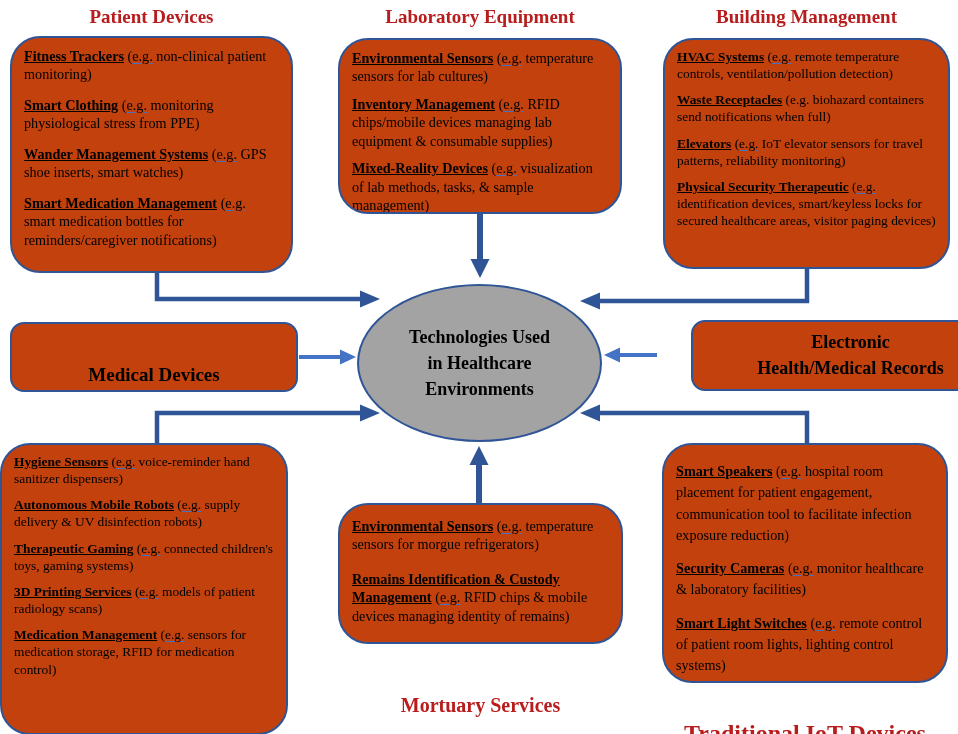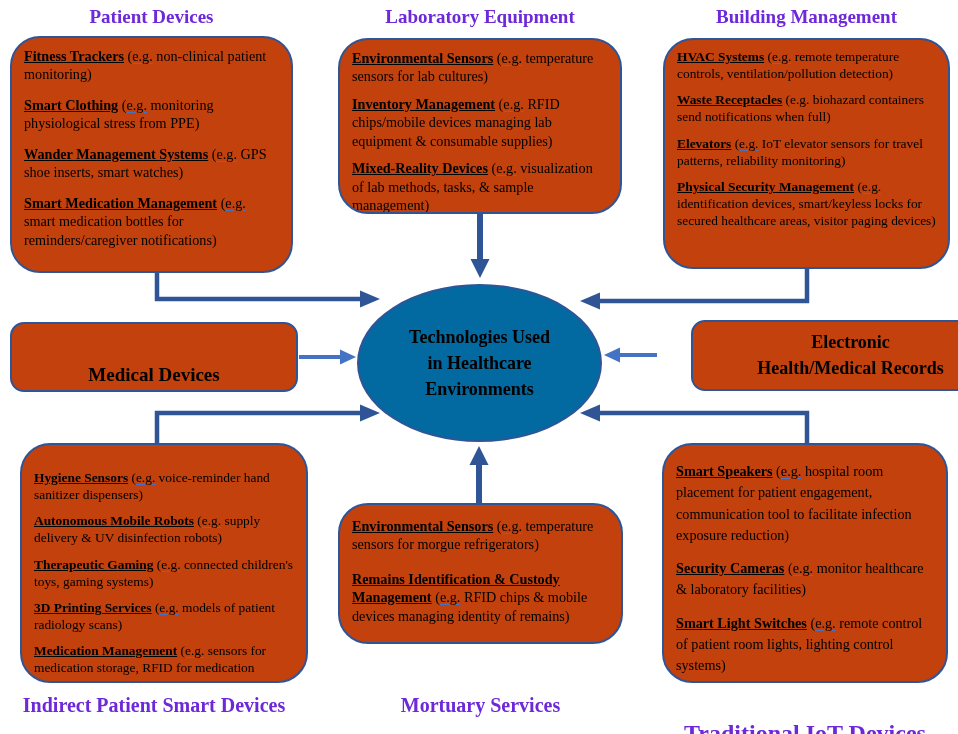--- a/index.html
+++ b/index.html
@@ -2,33 +2,33 @@
 <html><head>
 <meta charset="utf-8">
 <style>
   html,body{margin:0;padding:0;background:#ffffff;}
   #canvas{
     position:relative;width:958px;height:734px;background:#ffffff;overflow:hidden;
     font-family:"Liberation Serif","DejaVu Serif",serif;color:#000;
   }
   .title{
     position:absolute;text-align:center;font-weight:700;font-size:19px;line-height:1.15;
-    color:#6d28d9;
+    color:#b91c1c;
   }
   .multiline{white-space:pre-line;}
   .box{
     position:absolute;box-sizing:border-box;background:#c2410c;
     border:2.5px solid #2f5597;border-radius:30px;padding:9px 12px;overflow:hidden;
   }
   .label-box{
     border-radius:14px;display:flex;align-items:center;justify-content:center;
     text-align:center;font-weight:700;padding:4px 8px;
   }
   .ellipse{
-    position:absolute;box-sizing:border-box;background:#0369a1;border:2.5px solid #2f5597;
+    position:absolute;box-sizing:border-box;background:#a3a3a3;border:2.5px solid #2f5597;
     border-radius:50%;display:flex;align-items:center;justify-content:center;
     text-align:center;font-weight:700;font-size:18px;line-height:1.45;
   }
   .item{margin:0;font-size:14.2px;line-height:1.3;}
   .item + .item{margin-top:9px;}
   .gap12 .item + .item{margin-top:12px;}
   .gap16 .item + .item{margin-top:16px;}
   .tight .item{font-size:13.4px;line-height:1.28;}
   .tight .item + .item{}
   .roomy .item{line-height:1.5;}
@@ -66,40 +66,40 @@
         <p class="item"><span class="term">Inventory Management</span> (<span class="eg">e.g.</span> RFID chips/mobile devices managing lab equipment &amp; consumable supplies)</p>
         <p class="item"><span class="term">Mixed-Reality Devices</span> (<span class="eg">e.g.</span> visualization of lab methods, tasks, &amp; sample management)</p>
       </div>
   </div>
 
   <div class="box tight" style="left:663px;top:38px;width:287px;height:231px;padding-top:8px;">
     <div>
         <p class="item"><span class="term">HVAC Systems</span> (<span class="eg">e.g.</span> remote temperature controls, ventilation/pollution detection)</p>
         <p class="item"><span class="term">Waste Receptacles</span>  (e.g. biohazard containers send notifications when full)</p>
         <p class="item"><span class="term">Elevators</span> (<span class="eg">e.g.</span> IoT elevator sensors for travel patterns, reliability monitoring)</p>
-        <p class="item"><span class="term">Physical Security Management</span> (<span class="eg">e.g.</span> identification devices, smart/keyless locks for secured healthcare areas, visitor paging devices)</p>
+        <p class="item"><span class="term">Physical Security Therapeutic</span> (<span class="eg">e.g.</span> identification devices, smart/keyless locks for secured healthcare areas, visitor paging devices)</p>
       </div>
   </div>
 
   <div class="box label-box fs19" style="left:10px;top:322px;width:288px;height:70px;">
     <span>Medical Devices</span>
   </div>
 
   <div class="ellipse" style="left:357px;top:284px;width:245px;height:158px;">
     <span class="multiline">Technologies Used
 in Healthcare
 Environments</span>
   </div>
 
   <div class="box label-box fs18 multiline" style="left:691px;top:320px;width:319px;height:71px;line-height:1.4;">
     <span class="multiline">Electronic
 Health/Medical Records</span>
   </div>
 
-  <div class="box tight" style="left:20px;top:443px;width:288px;height:240px;padding-top:24px;">
+  <div class="box tight" style="left:0;top:443px;width:288px;height:292px;padding-top:8px;">
     <div>
         <p class="item"><span class="term">Hygiene Sensors</span> (<span class="eg">e.g.</span> voice-reminder hand sanitizer dispensers)</p>
         <p class="item"><span class="term">Autonomous Mobile Robots</span> (<span class="eg">e.g.</span> supply delivery &amp; UV disinfection robots)</p>
         <p class="item"><span class="term">Therapeutic Gaming</span> (<span class="eg">e.g.</span> connected children's toys, gaming systems)</p>
         <p class="item"><span class="term">3D Printing Services</span> (<span class="eg">e.g.</span> models of patient radiology scans)</p>
         <p class="item"><span class="term">Medication Management</span> (<span class="eg">e.g.</span> sensors for medication storage, RFID for medication control)</p>
       </div>
   </div>
 
   <div class="box gap16" style="left:338px;top:503px;width:285px;height:141px;padding-top:12px;">

